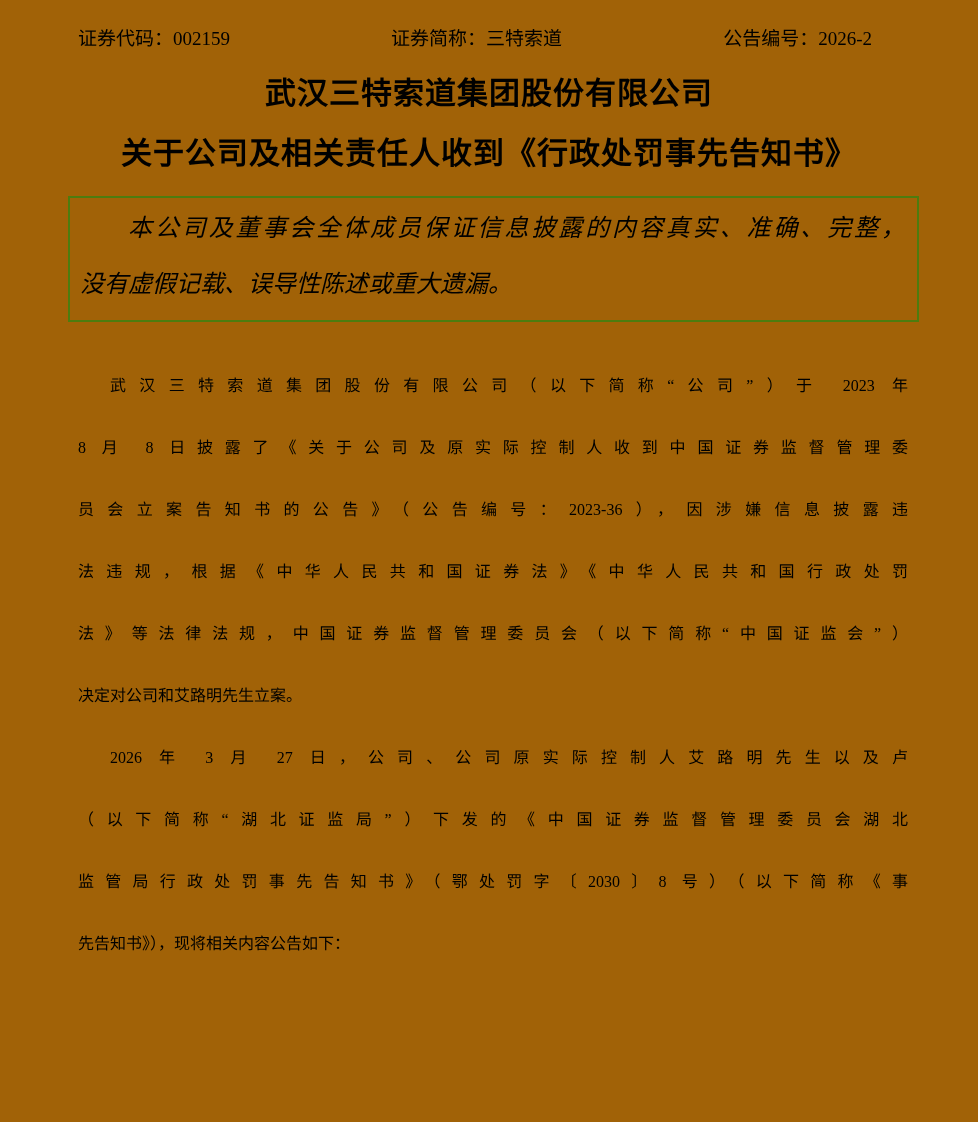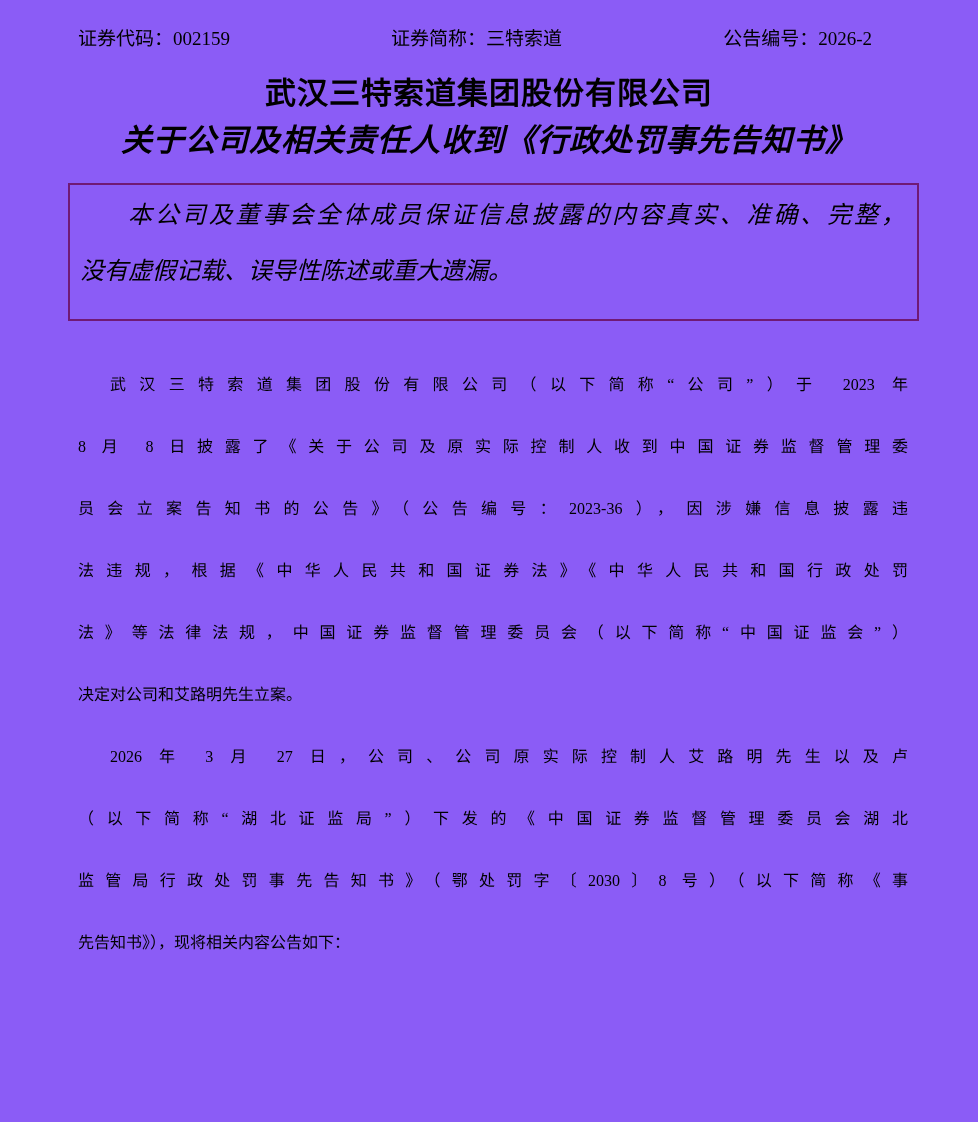--- a/index.html
+++ b/index.html
@@ -4,21 +4,21 @@
 <style>
   html, body {
     margin: 0;
     padding: 0;
     background: #ffffff;
   }
   .page {
     position: relative;
     width: 978px;
     height: 1122px;
-    background: #8b5cf6;
+    background: #a16207;
     color: #000000;
     font-family: "Liberation Serif", "DejaVu Serif", serif;
     overflow: hidden;
   }
   
   .doc-header {
     display: flex;
     justify-content: space-between;
     align-items: baseline;
     padding: 26px 106px 0 78px;
@@ -31,36 +31,35 @@
     text-align: center;
     font-weight: bold;
     letter-spacing: 1px;
   }
   .title-line1 {
     margin-top: 21px;
     font-size: 31px;
     line-height: 42px;
   }
   .title-line2 {
-    margin-top: 5px;
+    margin-top: 18px;
     font-size: 31px;
     line-height: 42px;
-    font-style: italic;
   }
   .title-line3 {
     margin-top: 38px;
     font-size: 31px;
     line-height: 42px;
   }
   
   .disclaimer-box {
     box-sizing: border-box;
     margin: 21px 59px 0 68px;
-    border: 2px solid #701a75;
-    padding: 2px 12px 20px 10px;
+    border: 2px solid #4d7c0f;
+    padding: 2px 12px 8px 10px;
     font-style: italic;
     font-size: 24px;
   }
   .disclaimer-line {
     line-height: 56px;
     text-align: justify;
   }
   .disclaimer-line.first {
     text-indent: 2em;
     text-align-last: justify;

